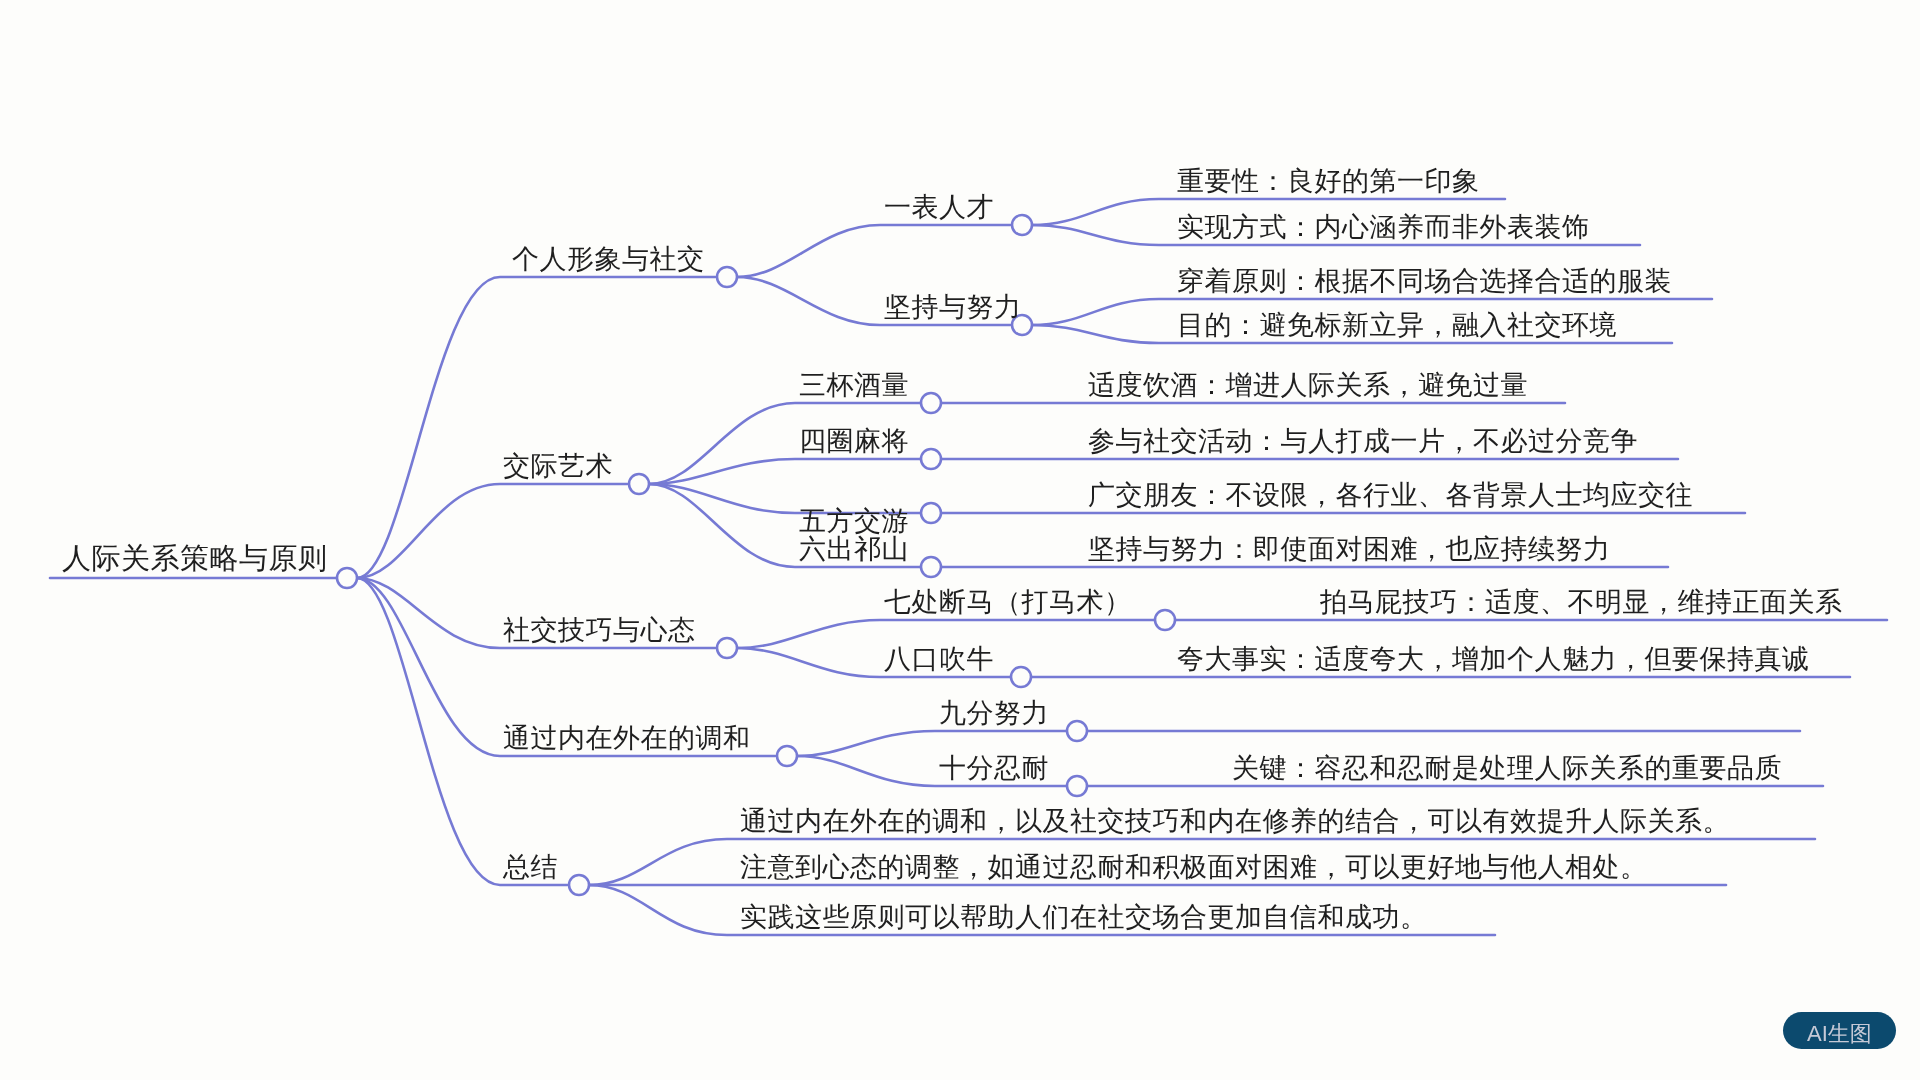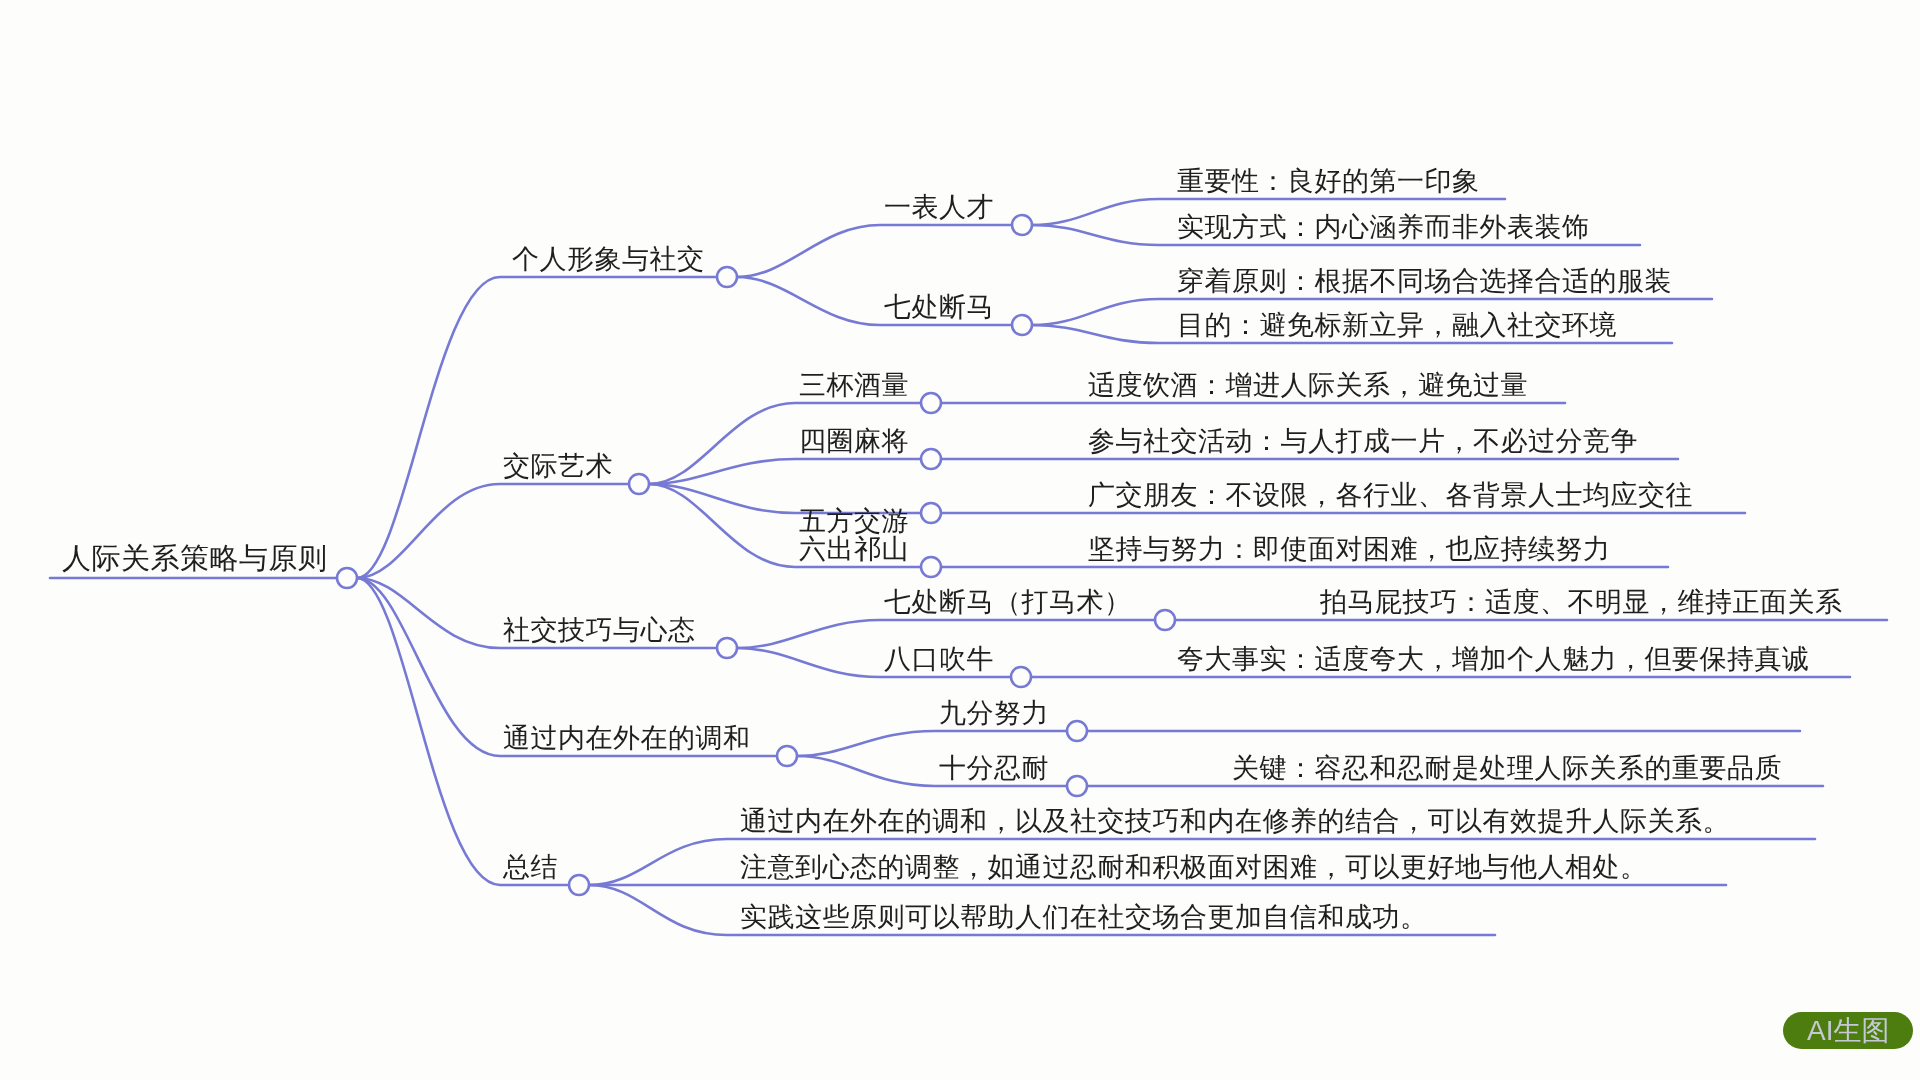--- a/index.html
+++ b/index.html
@@ -18,25 +18,25 @@
     font-size:27px;
     line-height:28px;
     letter-spacing:0.5px;
   }
   .lbl.root{font-size:29px;line-height:32px;}
   .badge{
     position:absolute;
     left:1783px;top:1012px;
     height:37px;
     padding:0 24px;
-    display:flex;align-items:flex-start;justify-content:center;
-    background:#4d7c0f;
+    display:flex;align-items:flex-end;justify-content:center;
+    background:#0c4a6e;
     color:#c5c9d6;
     border-radius:19px;
-    font-size:28px;
+    font-size:22px;
   }
 </style>
 </head>
 <body>
 
 <div class="stage">
 
   <svg class="links" width="1920" height="1080" viewBox="0 0 1920 1080" fill="none" stroke="#767ad4" stroke-width="2.6" stroke-linecap="round">
 
     <path d="M50 578 L337 578"></path>
@@ -90,21 +90,21 @@
       <circle cx="579" cy="885" r="10"></circle>
     </g>
   </svg>
 
   <div class="lbl root" style="left:62px;top:542px">人际关系策略与原则</div>
 
   <div class="lbl" style="left:512px;top:245px">个人形象与社交</div>
   <div class="lbl" style="left:884px;top:193px">一表人才</div>
   <div class="lbl" style="left:1177px;top:167px">重要性：良好的第一印象</div>
   <div class="lbl" style="left:1177px;top:213px">实现方式：内心涵养而非外表装饰</div>
-  <div class="lbl" style="left:884px;top:293px">七处断马</div>
+  <div class="lbl" style="left:884px;top:293px">坚持与努力</div>
   <div class="lbl" style="left:1177px;top:267px">穿着原则：根据不同场合选择合适的服装</div>
   <div class="lbl" style="left:1177px;top:311px">目的：避免标新立异，融入社交环境</div>
 
   <div class="lbl" style="left:503px;top:452px">交际艺术</div>
   <div class="lbl" style="left:799px;top:371px">三杯酒量</div>
   <div class="lbl" style="left:1088px;top:371px">适度饮酒：增进人际关系，避免过量</div>
   <div class="lbl" style="left:799px;top:427px">四圈麻将</div>
   <div class="lbl" style="left:1088px;top:427px">参与社交活动：与人打成一片，不必过分竞争</div>
   <div class="lbl" style="left:799px;top:507px">五方交游</div>
   <div class="lbl" style="left:1088px;top:481px">广交朋友：不设限，各行业、各背景人士均应交往</div>

